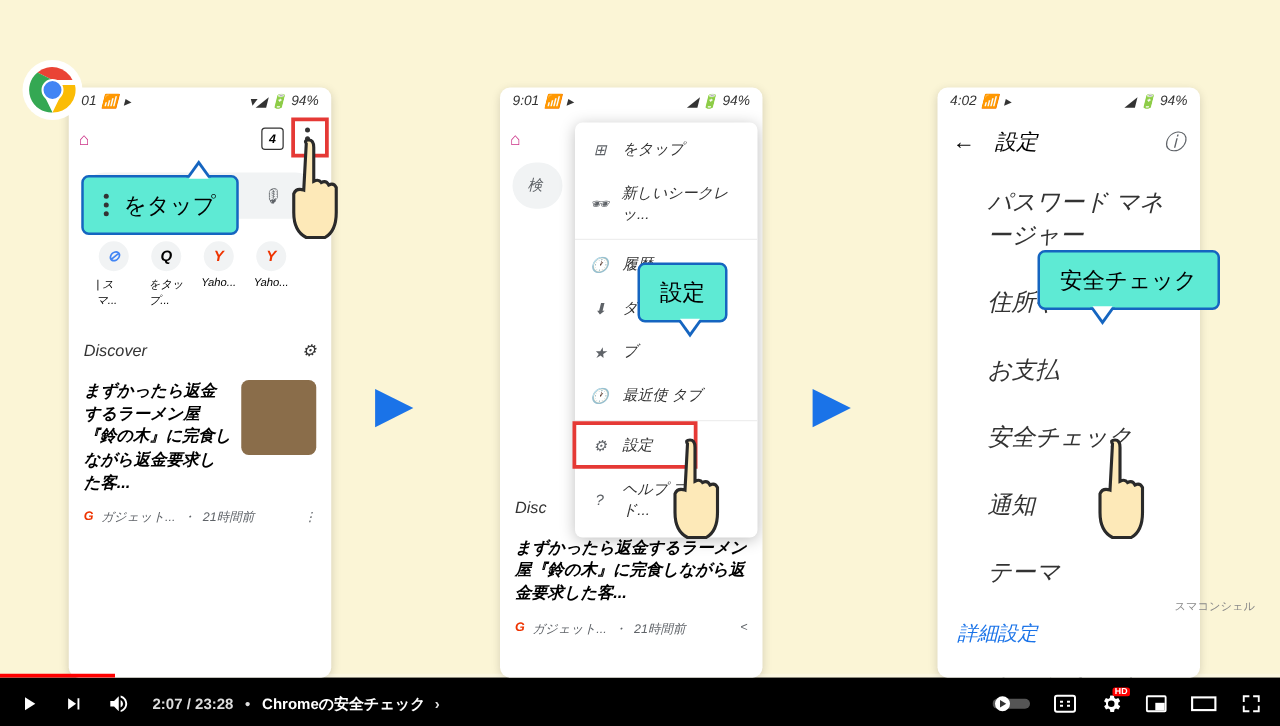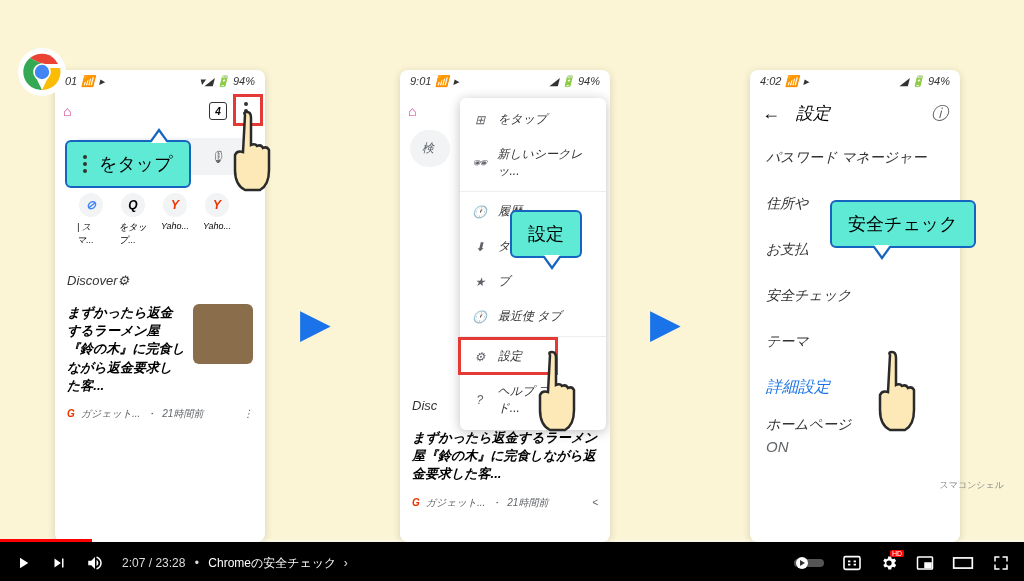--- a/index.html
+++ b/index.html
@@ -20,50 +20,50 @@
   .browser-bar { display: flex; align-items: center; padding: 6px 8px; gap: 8px; height: 38px; position: relative; }
   .tab-count { border: 1.5px solid #333; border-radius: 3px; width: 18px; height: 18px; display: flex; align-items: center; justify-content: center; font-size: 10px; font-weight: bold; }
   .dots-menu { width: 22px; height: 28px; display: flex; flex-direction: column; align-items: center; justify-content: center; gap: 3px; }
   .dots-menu span { width: 4px; height: 4px; background: #333; border-radius: 50%; }
   .red-box { position: absolute; border: 3px solid #e53935; z-index: 10; }
   .search-bar { margin: 8px 10px; padding: 10px 12px; background: #f1f3f4; border-radius: 20px; display: flex; align-items: center; gap: 8px; font-size: 12px; color: #5f6368; }
   .search-bar .mic { margin-left: auto; }
   .shortcuts { display: flex; gap: 14px; padding: 10px 12px; margin: 8px 10px; background: #fff; border-radius: 12px; overflow: hidden; font-size: 9px; }
   .shortcut { display: flex; flex-direction: column; align-items: center; gap: 4px; min-width: 28px; }
   .shortcut-icon { width: 24px; height: 24px; border-radius: 50%; background: #f1f3f4; display: flex; align-items: center; justify-content: center; font-size: 12px; font-weight: bold; }
-  .discover { padding: 8px 12px; display: flex; justify-content: flex-start; align-items: center; font-size: 13px; color: #333; }
+  .discover { padding: 8px 12px; display: flex; justify-content: space-between; align-items: center; font-size: 13px; color: #333; }
   .news-card { padding: 8px 12px; display: flex; gap: 8px; }
   .news-text { font-size: 13px; font-weight: bold; line-height: 1.4; flex: 1; }
   .news-img { width: 60px; height: 60px; background: #8a6d4a; border-radius: 6px; }
   .news-meta { padding: 4px 12px; font-size: 10px; color: #5f6368; display: flex; align-items: center; gap: 6px; }
   .menu-dropdown { position: absolute; top: 28px; right: 4px; width: 146px; background: #fff; border-radius: 6px; box-shadow: 0 2px 12px rgba(0,0,0,0.25); padding: 4px 0; z-index: 5; }
   .menu-item { display: flex; align-items: center; gap: 10px; padding: 9px 12px; font-size: 12px; color: #333; position: relative; }
   .menu-item .icon { width: 16px; text-align: center; color: #5f6368; }
   .settings-header { display: flex; align-items: center; padding: 10px 12px; gap: 16px; font-size: 17px; font-weight: 500; }
   .settings-header .back { font-size: 18px; }
   .settings-header .help { margin-left: auto; color: #5f6368; }
-  .settings-item { padding: 14px 16px; font-size: 14px; color: #333; }
+  .settings-item { padding: 14px 16px; font-size: 19px; color: #333; margin-left: 24px; }
   .settings-sub { padding: 2px 16px 10px; font-size: 15px; color: #5f6368; }
   .settings-section { padding: 12px 16px 4px; font-size: 16px; color: #1a73e8; font-weight: 500; }
   .callout { position: absolute; background: #5eead4; border: 2.5px solid #1565c0; border-radius: 6px; padding: 10px 16px; font-size: 18px; font-weight: 500; display: flex; align-items: center; gap: 8px; z-index: 30; }
   .callout::after { content: ''; position: absolute; width: 0; height: 0; }
   .callout1 { top: 140px; left: 65px; }
   .callout1::after { top: -14px; right: 20px; border-left: 10px solid transparent; border-right: 10px solid transparent; border-bottom: 14px solid #1565c0; }
   .callout1::before { content: ''; position: absolute; top: -10px; right: 22px; border-left: 8px solid transparent; border-right: 8px solid transparent; border-bottom: 11px solid #fff; z-index: 1; }
   .callout2 { top: 210px; left: 510px; }
   .callout2::after { bottom: -14px; left: 30px; border-left: 10px solid transparent; border-right: 10px solid transparent; border-top: 14px solid #1565c0; }
   .callout2::before { content: ''; position: absolute; bottom: -10px; left: 32px; border-left: 8px solid transparent; border-right: 8px solid transparent; border-top: 11px solid #fff; z-index: 1; }
   .callout3 { top: 200px; left: 830px; }
   .callout3::after { bottom: -14px; left: 40px; border-left: 10px solid transparent; border-right: 10px solid transparent; border-top: 14px solid #1565c0; }
   .callout3::before { content: ''; position: absolute; bottom: -10px; left: 42px; border-left: 8px solid transparent; border-right: 8px solid transparent; border-top: 11px solid #fff; z-index: 1; }
   .callout .cd { display: flex; flex-direction: column; gap: 3px; margin-right: 4px; }
   .callout .cd span { width: 4px; height: 4px; background: #333; border-radius: 50%; }
   .hand { position: absolute; z-index: 25; }
   .watermark { position: absolute; right: 20px; bottom: 50px; font-size: 9px; color: #888; text-align: center; }
-  .controls { position: absolute; bottom: 0; left: 0; width: 1024px; height: 36px; background: rgba(0,0,0,0.85); display: flex; align-items: center; padding: 0 14px; gap: 18px; color: #fff; font-size: 12px; }
+  .controls { position: absolute; bottom: 0; left: 0; width: 1024px; height: 36px; background: rgba(0,0,0,0.85); display: flex; align-items: center; padding: 0 14px; gap: 18px; color: #fff; font-size: 12px; font-weight: bold; }
   .progress { position: absolute; bottom: 39px; left: 0; width: 1024px; height: 3px; background: rgba(255,255,255,0.25); }
   .progress-played { height: 100%; width: 92px; background: #f00; }
   .ctrl-icon { cursor: pointer; display: flex; align-items: center; }
   .spacer { flex: 1; }
   .time-display { font-size: 12px; color: #ddd; }
   .chapter { color: #fff; }
   .hd-badge { position: relative; }
   .hd-badge::after { content: 'HD'; position: absolute; top: -4px; right: -6px; background: #f00; color: #fff; font-size: 7px; padding: 0 2px; border-radius: 2px; }
 </style>
 </head>
@@ -240,20 +240,21 @@
     </div>
     <div class="settings-header">
       <span class="back">←</span>
       <span>設定</span>
       <span class="help">ⓘ</span>
     </div>
     <div class="settings-item">パスワード マネージャー</div>
     <div class="settings-item">住所や</div>
     <div class="settings-item">お支払</div>
     <div class="settings-item" style="position:relative;">安全チェック</div>
+    <div class="settings-item">通知</div>
     <div class="settings-item">テーマ</div>
     <div class="settings-section">詳細設定</div>
     <div class="settings-item" style="padding-bottom:2px;">
       <div>ホームページ</div>
     </div>
     <div class="settings-sub">ON</div>
   </div>
 
   <div class="callout callout1">
     <div class="cd">

